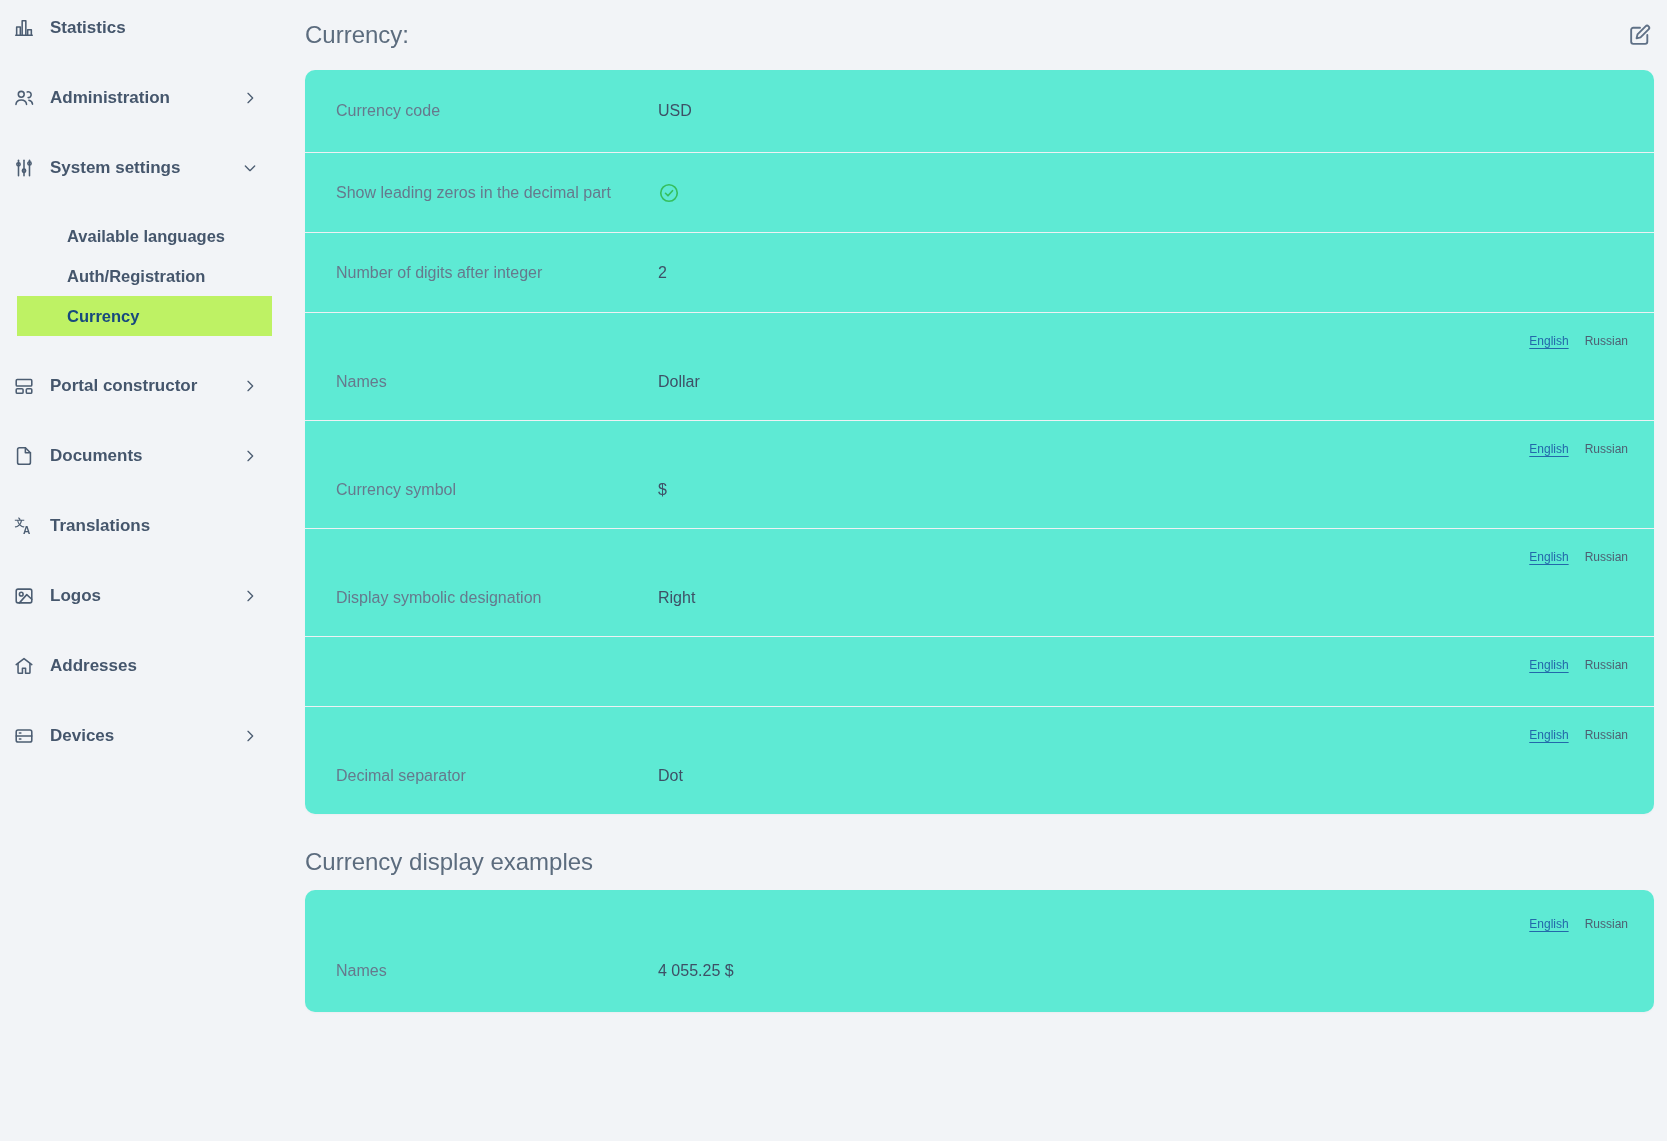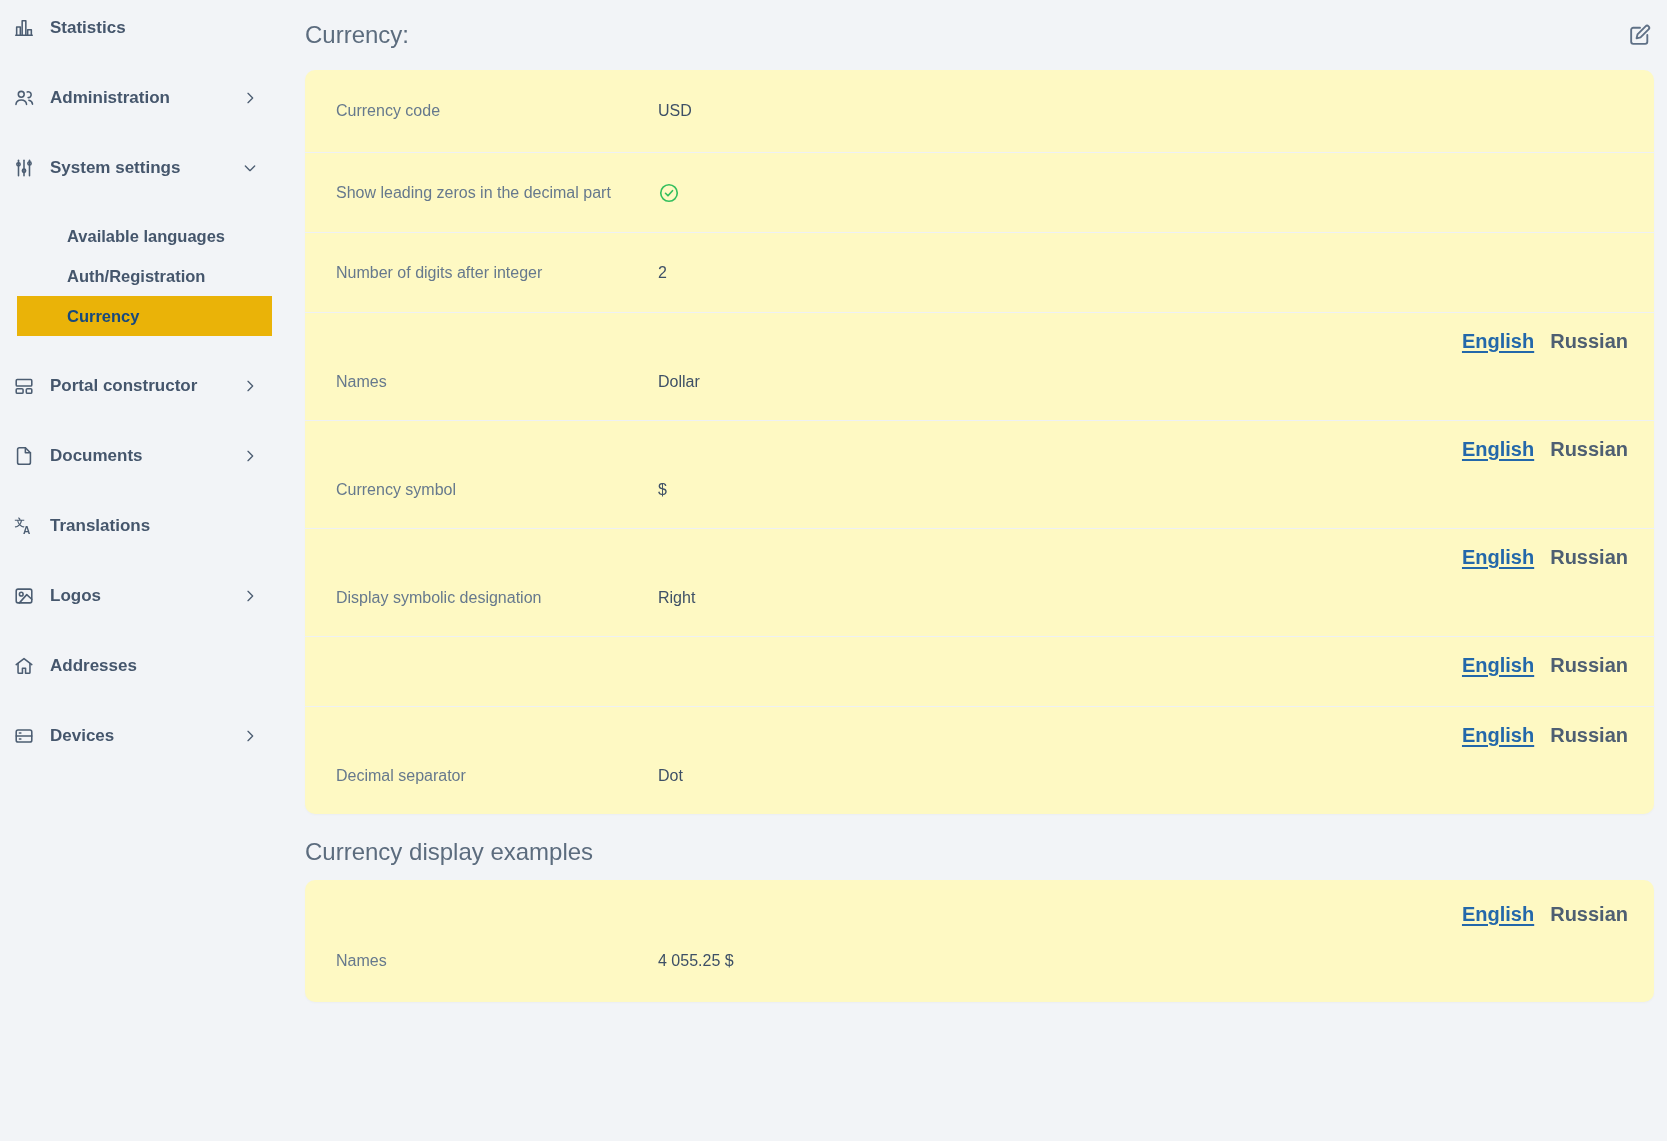--- a/index.html
+++ b/index.html
@@ -25,49 +25,49 @@
     font-size:17px;font-weight:600;color:#45566c;cursor:pointer;
   }
   .side-item .icon{width:22px;height:22px;flex:0 0 22px;margin-right:15px;color:#4c5d72;}
   .side-item .chev{margin-left:auto;width:16px;height:16px;color:#4c5d72;}
   .sub-list{margin:2px 0 28px 17px;}
   .sub-item{
     display:flex;align-items:center;height:40px;
     padding-left:50px;font-size:16.5px;font-weight:600;color:#45566c;cursor:pointer;
   }
   .sub-item.active{
-    background:#eab308;color:var(--active-nav,#17497e);font-weight:700;
+    background:#bef264;color:var(--active-nav,#17497e);font-weight:700;
   }
   svg{display:block;}
 
   
   .main{flex:1;padding:14px 13px 0 33px;}
   .title-row{display:flex;align-items:center;justify-content:space-between;height:42px;}
   .page-title{font-size:24px;font-weight:400;color:#5c6c7e;}
   .edit-btn{background:none;border:none;padding:2px;cursor:pointer;color:#5f7086;}
 
   .card{
-    background:#fef9c3;border-radius:10px;margin-top:14px;
+    background:#5eead4;border-radius:10px;margin-top:14px;
     box-shadow:0 1px 2px rgba(80,95,115,0.04);
   }
   .row{padding-left:31px;padding-right:26px;border-bottom:1px solid #eef1f4;}
   .row:last-child{border-bottom:none;}
   .row.simple{height:80px;display:flex;align-items:center;}
   .row.simple.first{height:83px;}
   .row-label{width:322px;flex:0 0 322px;font-size:16px;color:#66798d;}
   .row-value{font-size:16px;font-weight:400;color:#3e5066;}
   .row-value.plain{font-weight:400;}
 
   .row.localized{padding-top:16px;padding-bottom:29px;}
   .lang-tabs{display:flex;justify-content:flex-end;gap:16px;height:24px;align-items:center;}
-  .lang{font-size:20px;font-weight:700;color:#4e5f72;cursor:pointer;text-decoration:none;}
+  .lang{font-size:12px;font-weight:400;color:#4e5f72;cursor:pointer;text-decoration:none;}
   .lang.active{color:var(--accent-link,#2368aa);text-decoration:underline;text-underline-offset:3px;}
   .loc-line{display:flex;align-items:center;margin-top:20px;}
 
-  .section-heading{font-size:24px;font-weight:400;color:#5c6c7e;margin:24px 0 8px 0;}
+  .section-heading{font-size:24px;font-weight:400;color:#5c6c7e;margin:34px 0 8px 0;}
   .card.examples .row.localized{padding-top:22px;padding-bottom:32px;}
   .card.examples .loc-line{margin-top:26px;}
 
   .check-wrap{display:flex;align-items:center;color:var(--check-green,#35bf5e);}
 </style>
 </head>
 <body>
 
 <div class="app">
 

